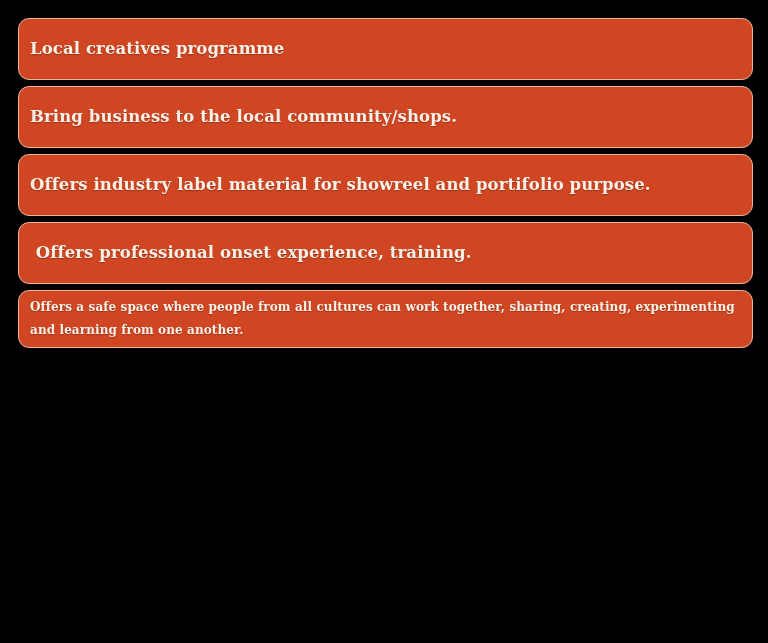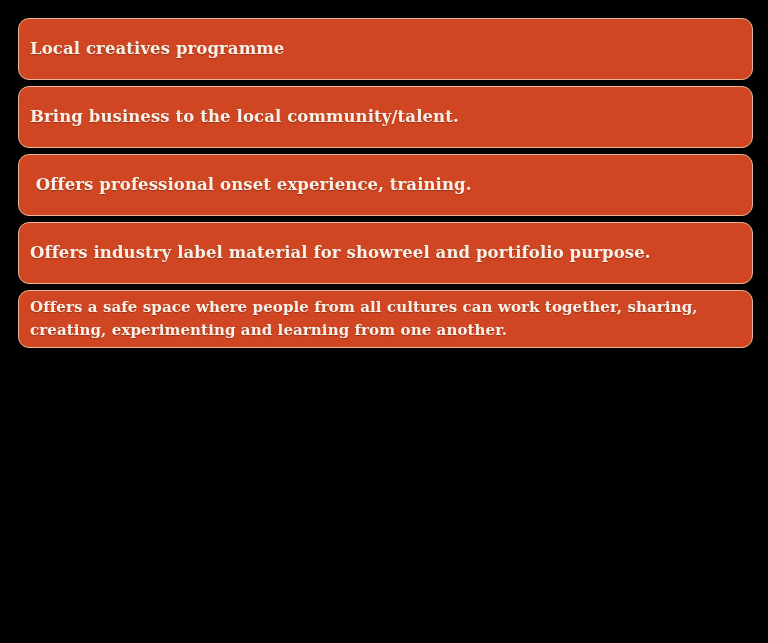--- a/index.html
+++ b/index.html
@@ -58,47 +58,47 @@
     font-family: "DejaVu Serif", "Liberation Serif", serif;
     font-weight: bold;
     font-size: 16.5px;
     line-height: 22px;
     letter-spacing: 0.1px;
     white-space: pre-wrap;
     text-shadow: 0 1px 1px rgba(90,25,10,0.45);
   }
 
   .card.two-line .card-text {
-    font-size: 15px;
+    font-size: 12px;
     line-height: 23px;
   }
 </style>
 </head>
 <body>
 
 <div id="board">
   <div class="card-list">
 
     <div class="card one-line">
       <span class="card-text">Local creatives programme</span>
     </div>
 
 
 
 
     <div class="card one-line">
-      <span class="card-text">Bring business to the local community/talent.</span>
+      <span class="card-text">Bring business to the local community/shops.</span>
+    </div>
+
+    <div class="card one-line">
+      <span class="card-text">Offers industry label material for showreel and portifolio purpose.</span>
     </div>
 
     <div class="card one-line">
       <span class="card-text"> Offers professional onset experience, training.</span>
-    </div>
-
-    <div class="card one-line">
-      <span class="card-text">Offers industry label material for showreel and portifolio purpose.</span>
     </div>
 
     <div class="card two-line">
       <span class="card-text">Offers a safe space where people from all cultures can work together, sharing, creating, experimenting and learning from one another.</span>
     </div>
 
 
   </div>
 </div>
 

